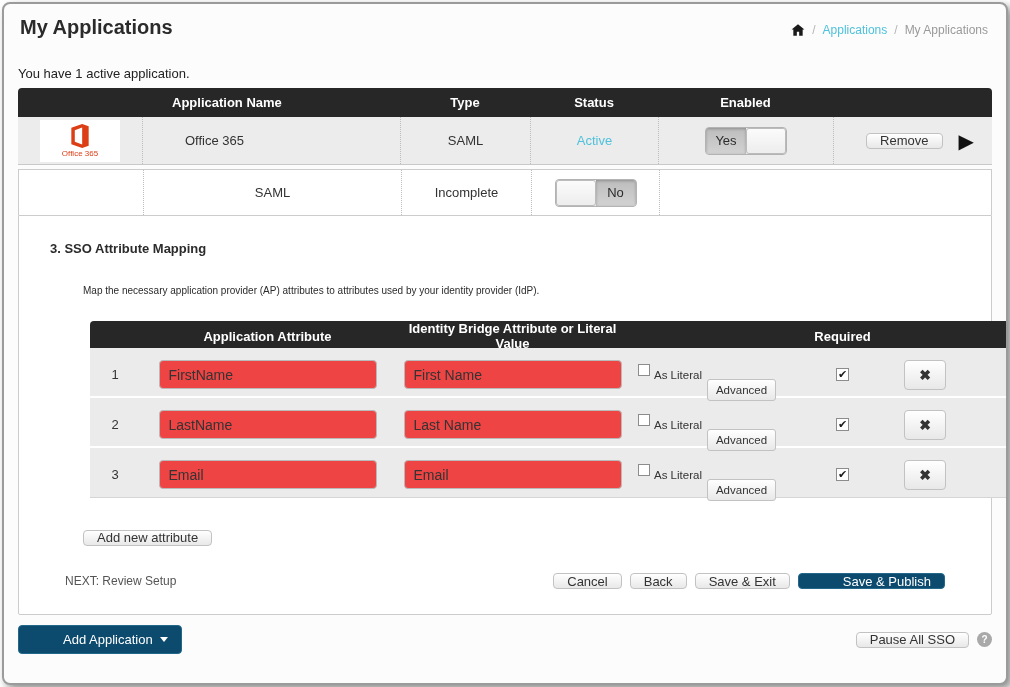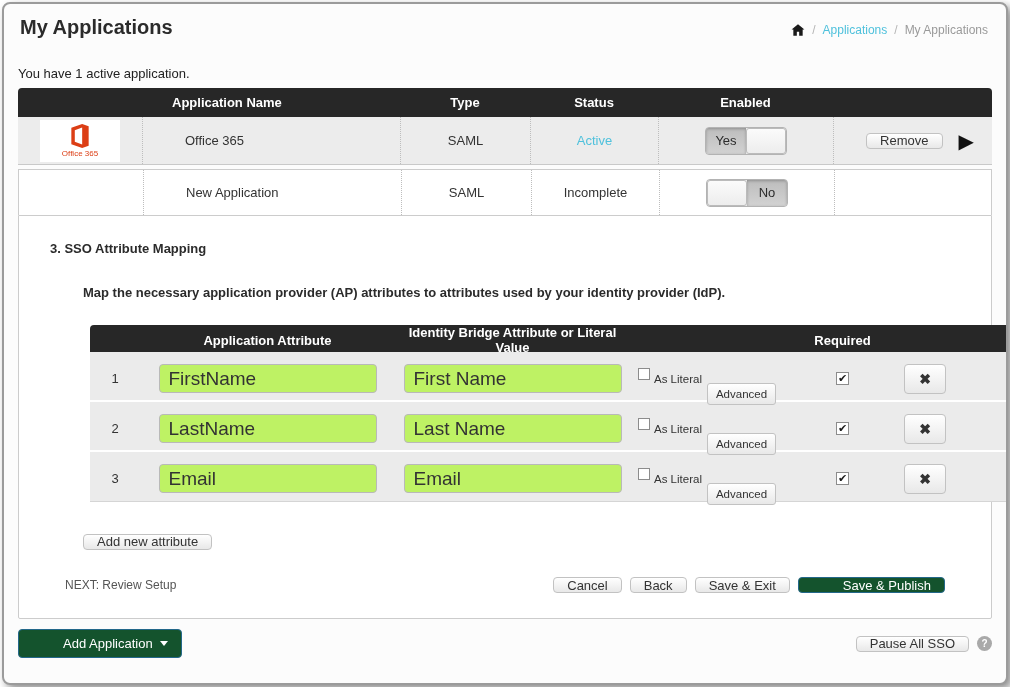--- a/index.html
+++ b/index.html
@@ -52,39 +52,39 @@
   .toggle .knob  { background:linear-gradient(#fbfbfb,#ededed); border:1px solid #bbb; border-radius:3px; }
   .toggle.on  .track { left:0; } .toggle.on  .knob { left:50%; }
   .toggle.off .track { right:0; } .toggle.off .knob { left:0; }
 
   .btn {
     display:inline-flex; align-items:center; justify-content:center;
     background:linear-gradient(#ffffff,#e8e8e8); border:1px solid #c2c2c2; border-radius:4px;
     font-size:13px; color:#333; height:16px; padding:0 13px; cursor:pointer;
     font-family:"Liberation Sans",sans-serif;
   }
-  .btn-teal { background:#14532d; border:1px solid #23688a; color:#fff;padding-left:44px; }
+  .btn-teal { background:#0c4a6e; border:1px solid #23688a; color:#fff;padding-left:44px; }
 
   .expand-arrow { font-size:20px; color:#111; margin-left:10px; cursor:pointer; line-height:1; }
   .actions-cell { gap:6px; padding-left:14px; }
 
   
   .detail-panel { margin:0 14px; background:#fff; border:1px solid #ccc; border-radius:0 0 2px 2px; }
   .section-heading { font-size:13px; font-weight:bold; color:#2b2b2b; margin:25px 0 0 31px; }
-  .instruction { font-size:13px; font-weight:bold; color:#2b2b2b; margin:29px 0 0 64px; }
+  .instruction { font-size:10px; font-weight:normal; color:#2b2b2b; margin:29px 0 0 64px; }
 
   .attr-table { margin:25px 0 0 71px; width:980px; }
   .attr-grid { display:grid; grid-template-columns:50px 255px 235px 165px 95px 70px; align-items:center; }
   .attr-head { background:#272727; color:#fff; height:27px; font-size:13px; font-weight:bold; border-radius:4px 4px 0 0; }
   .attr-head .cell { text-align:center; }
   .attr-row { background:#ebebeb; height:50px; font-size:13px; border-bottom:2px solid #fff; }
   .attr-row:last-child { border-bottom:1px solid #d5d5d5; }
   .attr-row .cell { display:flex; align-items:center; justify-content:center; }
   .attr-index { color:#333; }
-  .text-input { width:218px; height:29px; border:1px solid #b9b9b9; border-radius:4px; padding:0 9px; font-size:19px; color:#333; font-family:"Liberation Sans",sans-serif; background:#bef264; }
+  .text-input { width:218px; height:29px; border:1px solid #b9b9b9; border-radius:4px; padding:0 9px; font-size:14px; color:#333; font-family:"Liberation Sans",sans-serif; background:#ef4444; }
   .literal-cell { justify-content:flex-start !important; padding-left:8px; }
   .cb { width:13px; height:13px; border:1px solid #8c8c8c; background:#fff; display:inline-flex; align-items:center; justify-content:center; font-size:11px; line-height:11px; color:#1a1a1a; cursor:pointer; }
   .cb.checked::after { content:"\2714"; }
   .as-literal-cb { position:relative; top:-5px; margin-right:4px; width:12px; height:12px; }
   .as-literal-label { font-size:11.5px; color:#333; margin-right:5px; }
   .btn-advanced { height:22px; padding:0 8px; font-size:11.5px; border-radius:3px;margin-top:31px; }
   .btn-x { width:42px; height:30px; font-weight:bold; font-size:14px; padding:0; }
 
   .add-attr-wrap { margin:30px 0 0 64px; }
 
@@ -152,21 +152,20 @@
       <div class="cell actions-cell">
         <button class="btn">Remove</button>
         <span class="expand-arrow">▶</span>
       </div>
     </div>
 
     <div class="row-gap"></div>
 
     <div class="apps-grid app-row row-white">
       <div class="cell"></div>
-      <div class="cell name-c">New Application</div>
       <div class="cell">SAML</div>
       <div class="cell">Incomplete</div>
       <div class="cell">
         <div class="toggle off">
           <span class="half knob"></span>
           <span class="half track" style="right:0">No</span>
         </div>
       </div>
       <div class="cell"></div>
     </div>

